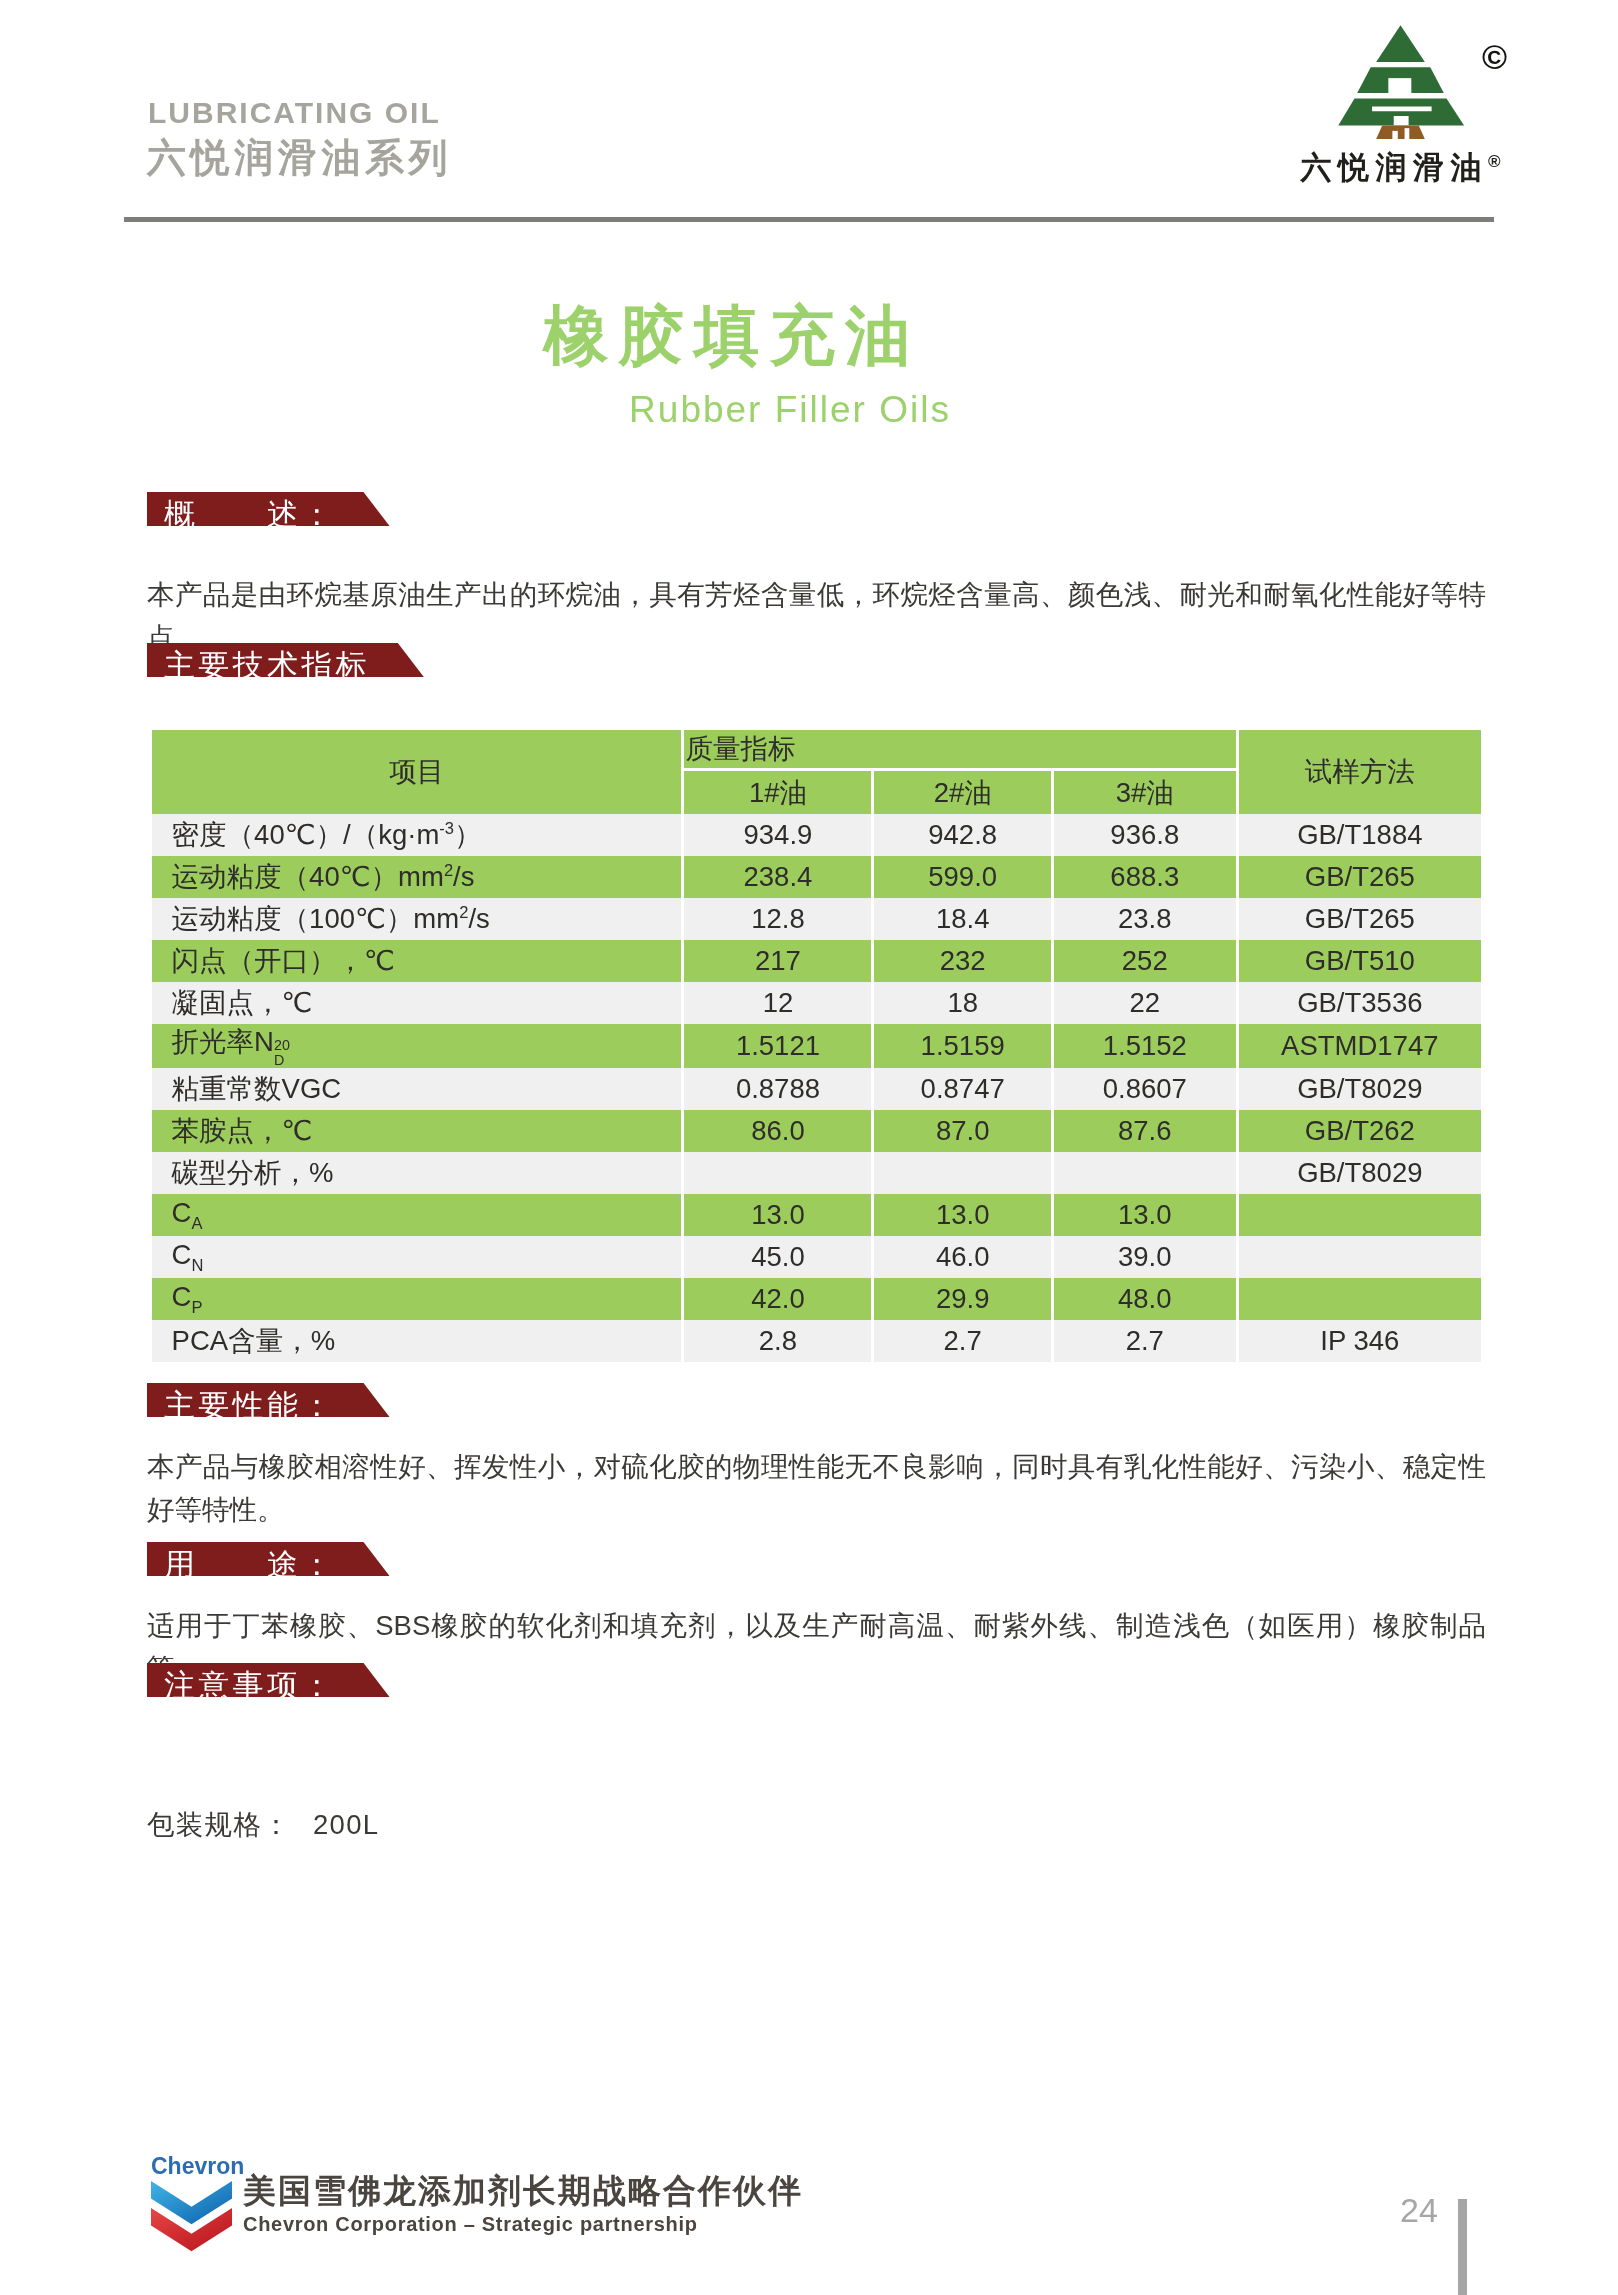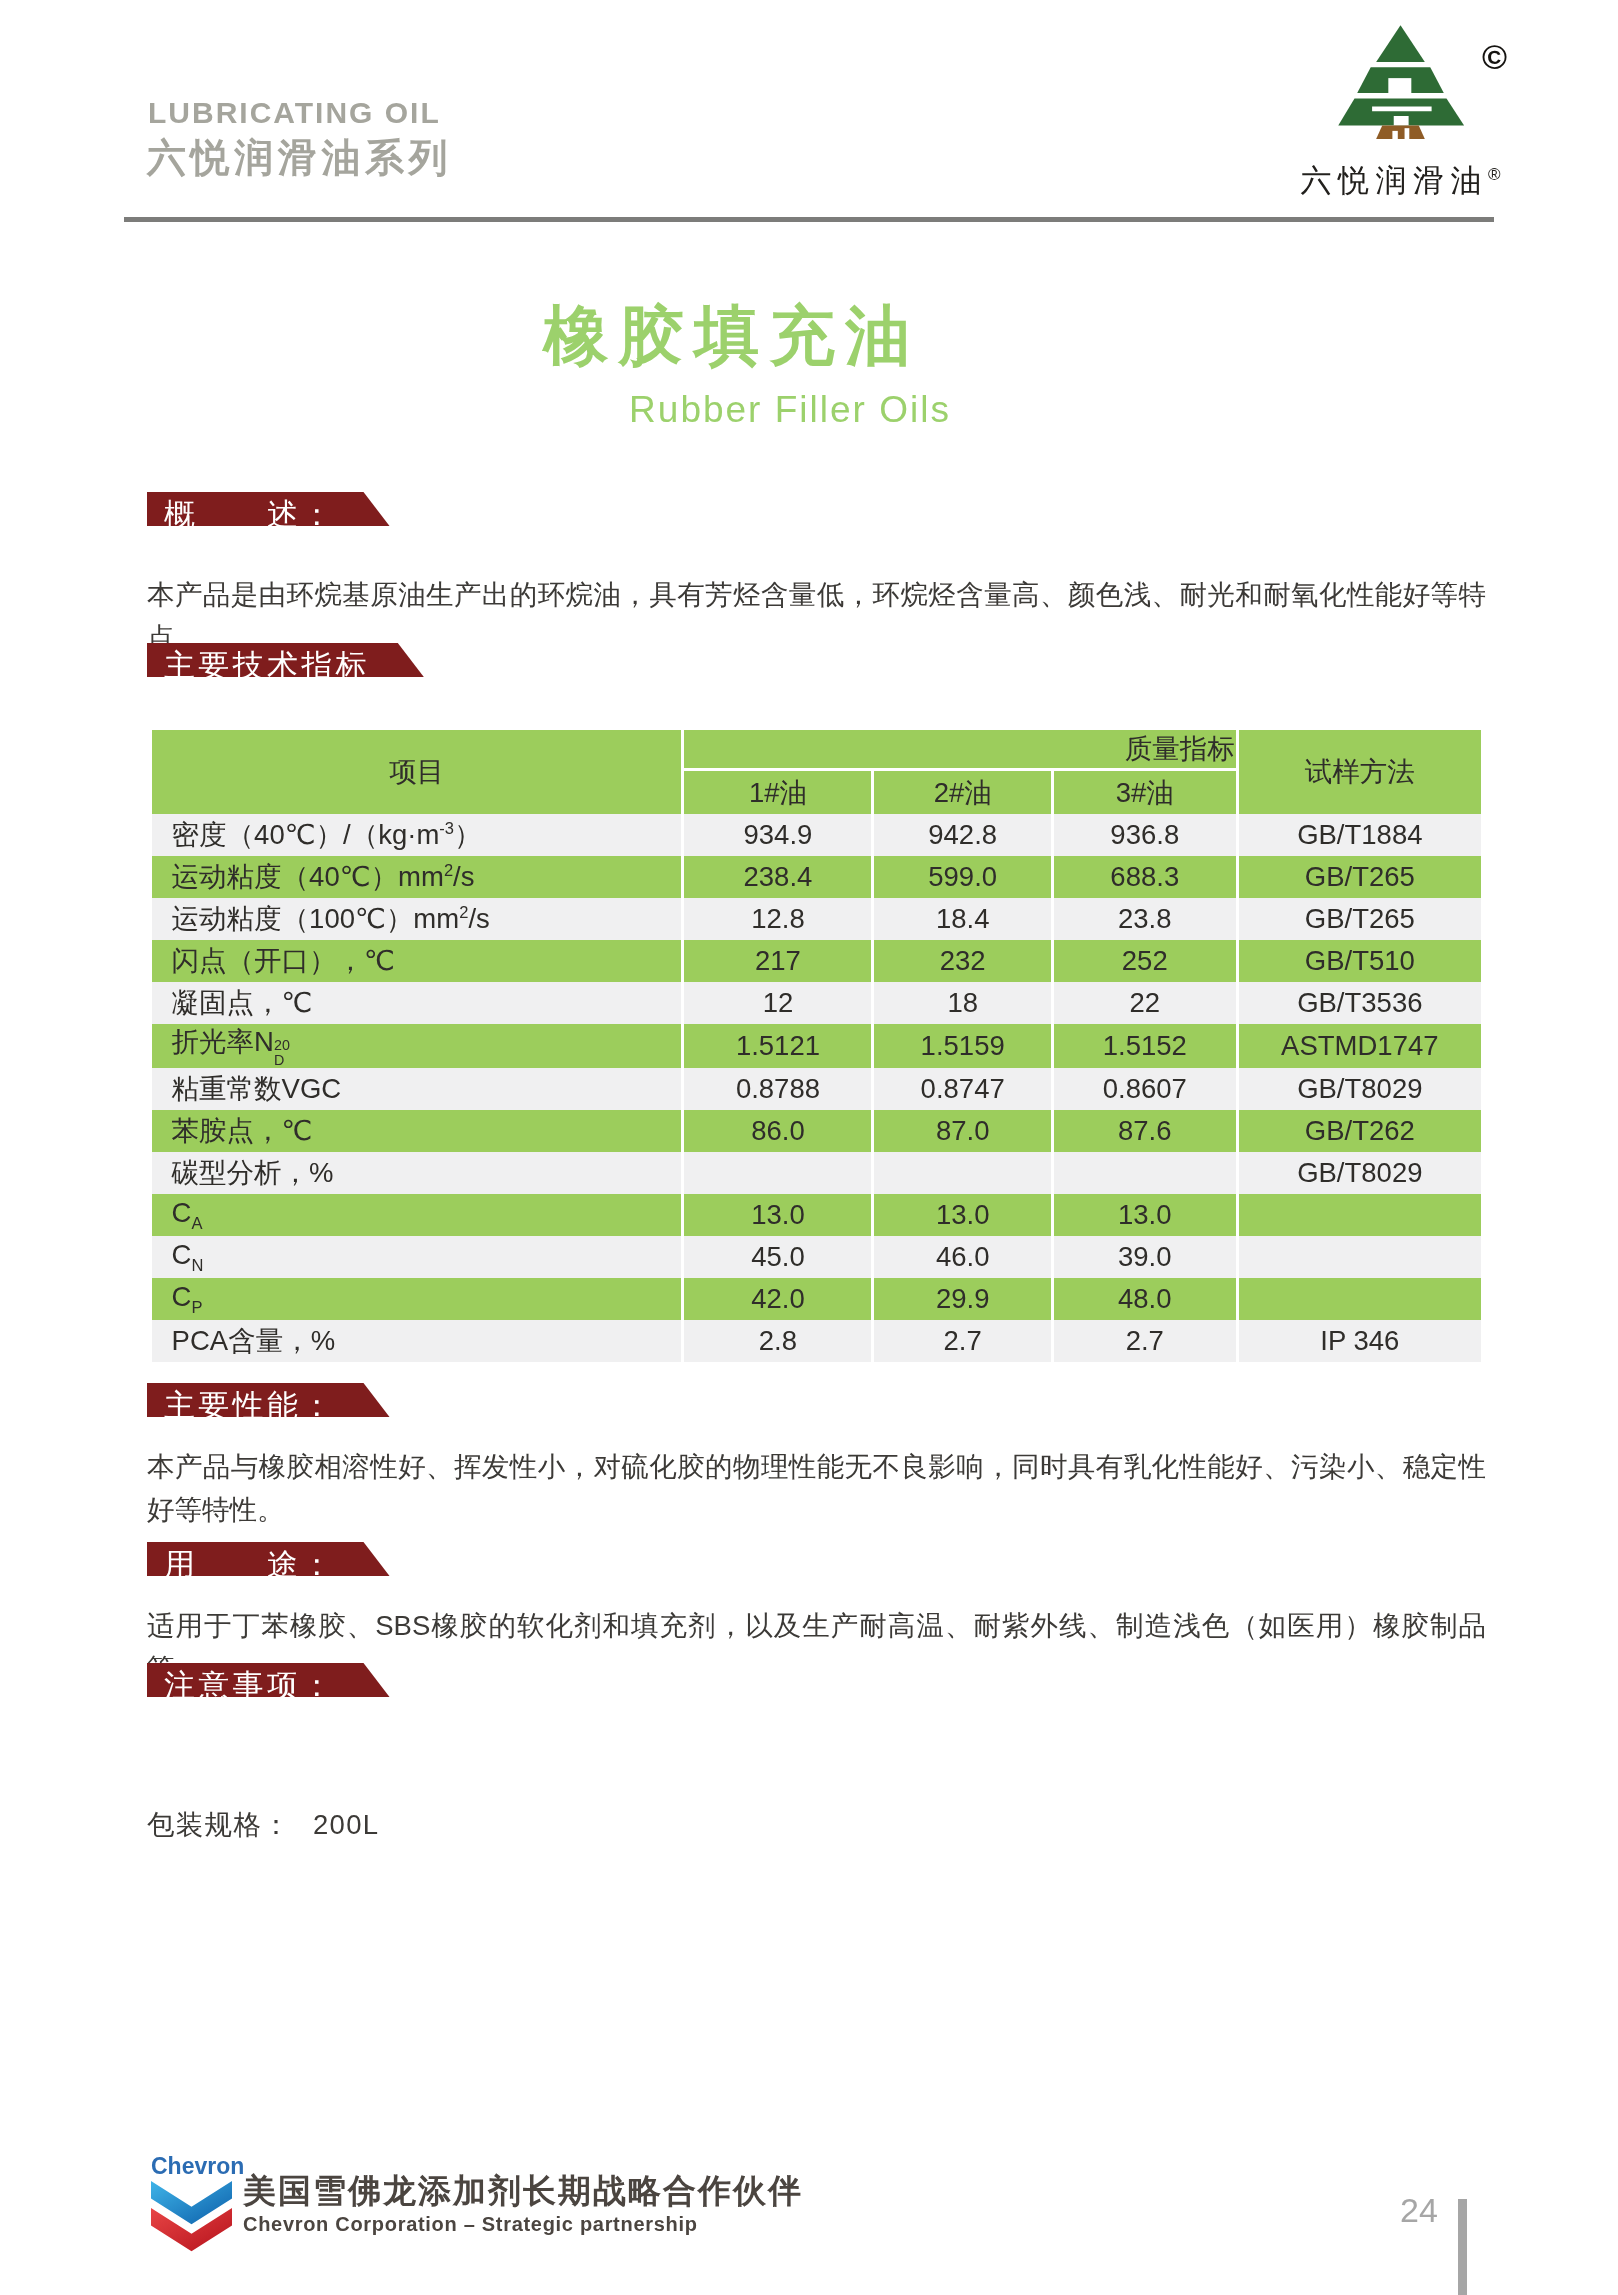--- a/index.html
+++ b/index.html
@@ -14,21 +14,21 @@
   .abs{position:absolute;}
 
   
   .series-en{left:148px;top:96px;font-size:30px;font-weight:bold;letter-spacing:2px;color:#a5a59d;}
   .series-cn{left:147px;top:131px;font-size:39px;font-weight:bold;letter-spacing:4.6px;color:#a5a59d;}
   .head-rule{left:124px;top:217px;width:1370px;height:5.2px;background:#7c7c7a;}
 
   
   .brand{left:1263px;top:23.6px;width:275px;text-align:center;}
   .brand .copyright{position:absolute;right:31px;top:14.4px;font-size:34px;font-weight:bold;color:#151310;}
-  .brand-name{margin-top:19px;font-size:31px;font-weight:normal;letter-spacing:6.5px;color:#22201d;white-space:nowrap;}
+  .brand-name{margin-top:6px;font-size:31px;font-weight:bold;letter-spacing:6.5px;color:#22201d;white-space:nowrap;}
   .brand-name sup{font-size:17px;letter-spacing:0;}
 
   
   .title-cn{left:0;top:292px;width:1464px;text-align:center;font-size:65px;font-weight:bold;letter-spacing:10.5px;color:#9cd16c;}
   .title-en{left:0;top:389px;width:1580px;text-align:center;font-size:37px;font-weight:400;letter-spacing:2px;color:#9cd16c;}
 
   
   .banner{
     left:147px;height:34px;line-height:46px;
     background:#7f1d1d;color:#ffffff;
@@ -54,21 +54,21 @@
   
   .spec-table{
     left:149px;top:730px;width:1335px;
     border-collapse:separate;border-spacing:3.9px 0;
     table-layout:fixed;font-size:27.5px;color:#2f2d2a;
   }
   .spec-table th{font-weight:400;}
   .spec-table thead th{background:#9ccd5c;}
   .spec-table .th-top{height:33px;}
   .spec-table .th-sub{height:43px;text-align:center;}
-  .spec-table .qh{border-bottom:3.9px solid #ffffff;text-align:right;}
+  .spec-table .qh{border-bottom:3.9px solid #ffffff;text-align:left;}
   .spec-table td{height:42px;text-align:center;padding:0;}
   .spec-table td.lbl{text-align:left;padding-left:19.6px;}
   .spec-table tr.alt-gray td{background:#f0f0f1;}
   .spec-table tr.alt-green td{background:#9ccd5c;}
   sup{font-size:0.6em;}
   sub{font-size:0.6em;}
   .ss{display:inline-flex;flex-direction:column;font-size:0.52em;line-height:1.05;vertical-align:0.1em;}
   .ss sup,.ss sub{font-size:1em;position:static;}
 
   

